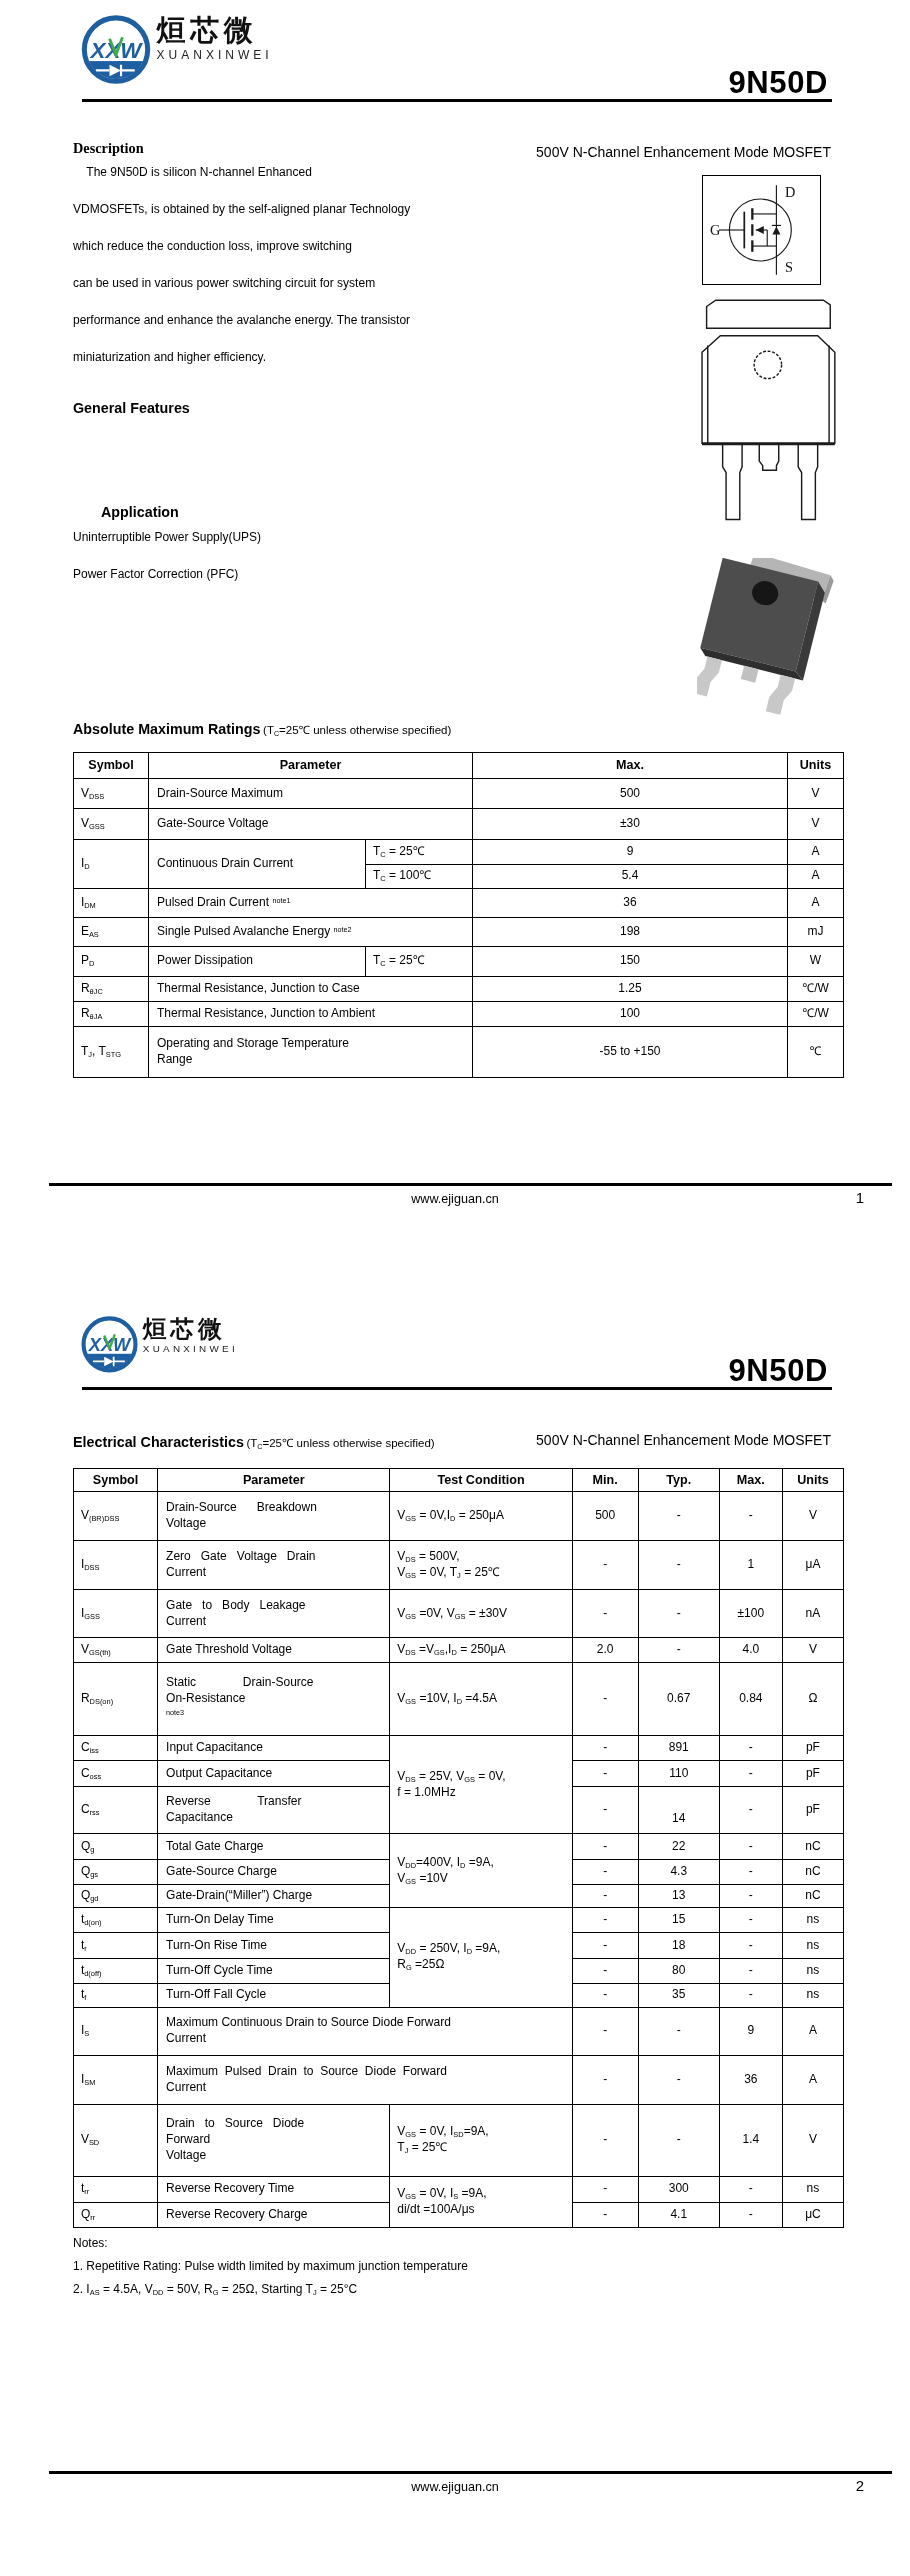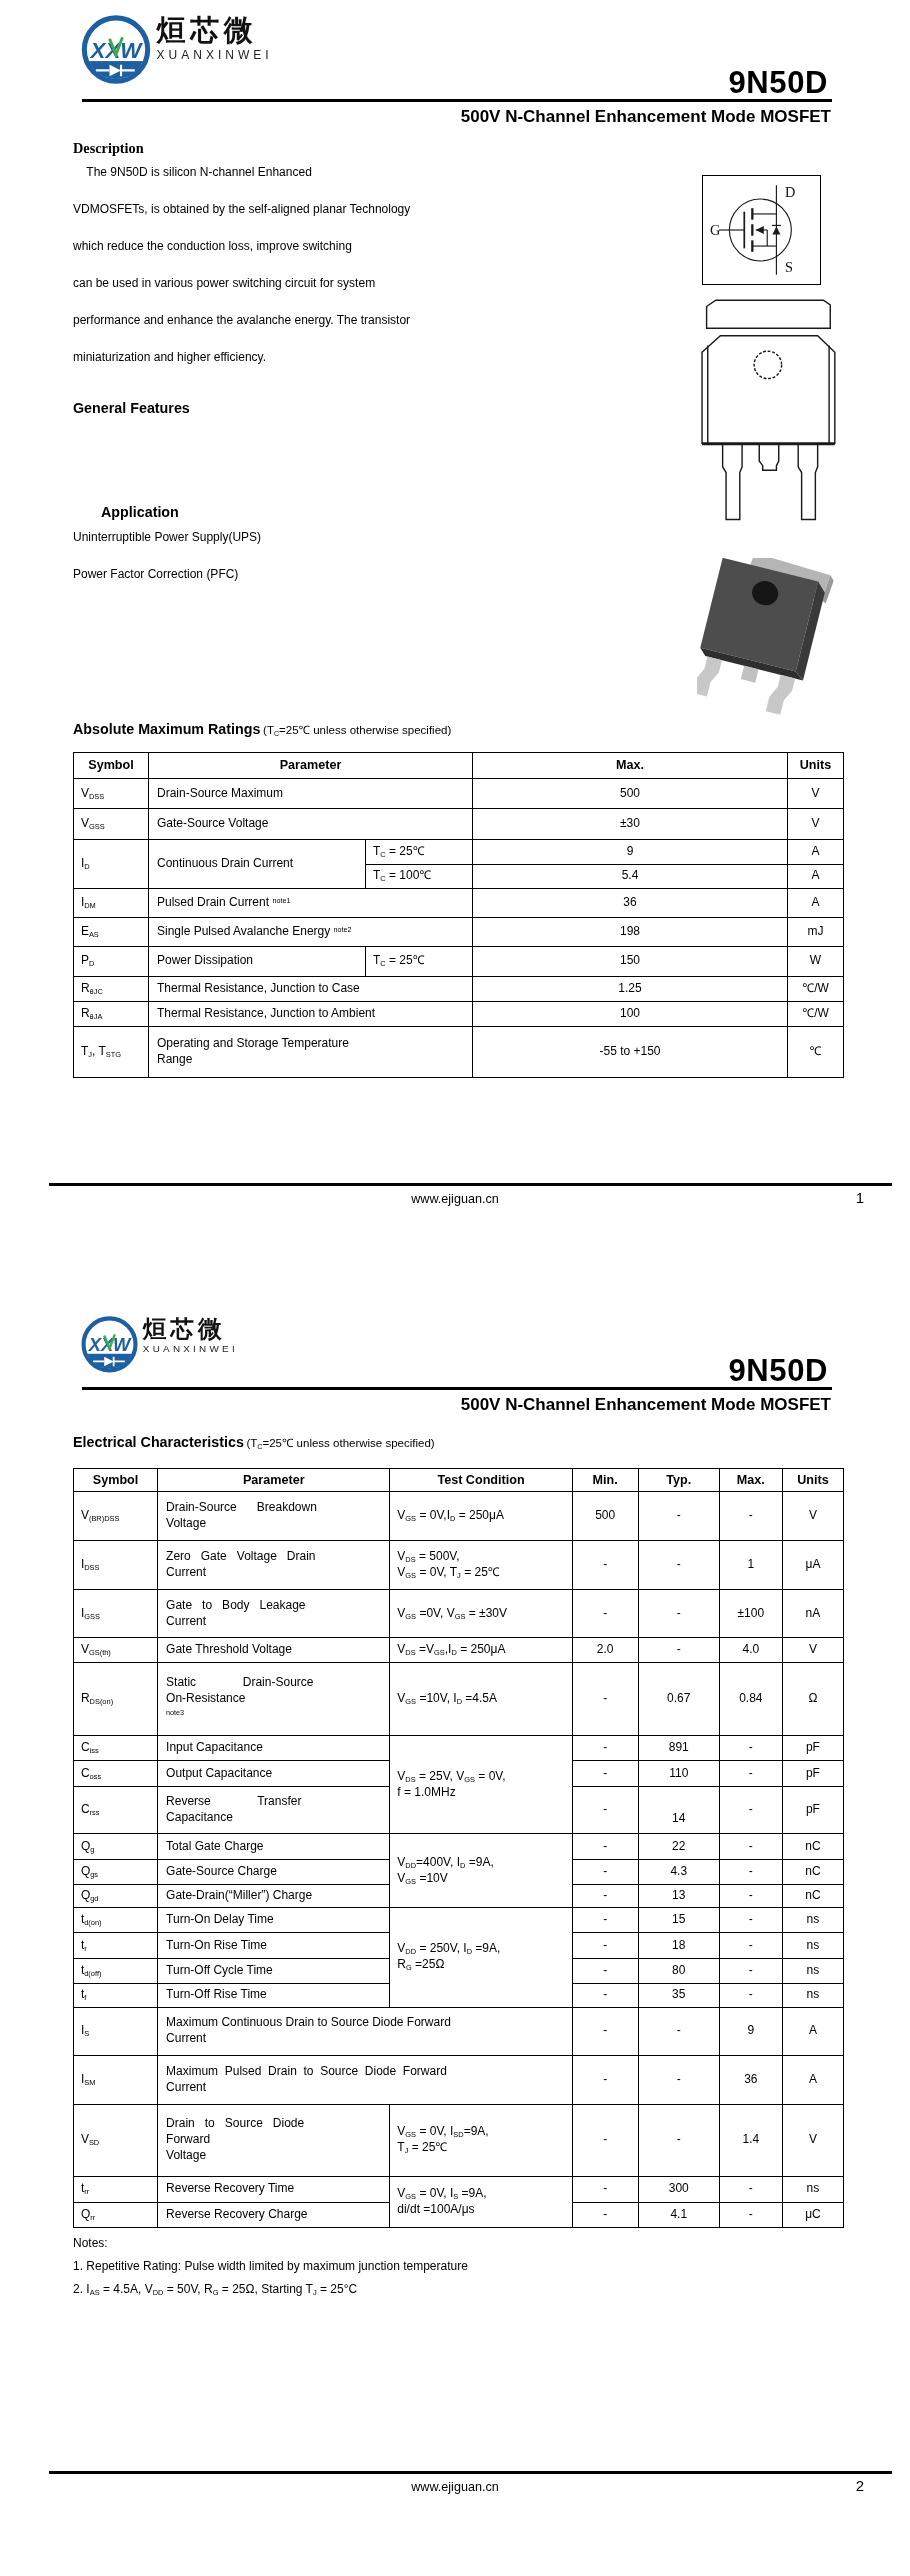--- a/index.html
+++ b/index.html
@@ -7,21 +7,21 @@
          font-family:"Liberation Sans", sans-serif;color:#000;overflow:hidden;}
   .page{position:absolute;left:0;width:910px;height:1288px;}
   .abs{position:absolute;}
   
   .logo{display:flex;align-items:flex-start;}
   .logo-text{margin-left:4.6px;}
   .logo-cn{font-size:29px;font-weight:bold;letter-spacing:4.6px;line-height:1.1;color:#111;}
   .logo-en{font-size:12px;letter-spacing:4px;color:#222;margin-top:1.1px;}
   .part-number{font-size:31px;font-weight:bold;line-height:1;letter-spacing:0.6px;}
   .hrule{background:#000;height:2.9px;}
-  .subtitle{font-size:17px;font-weight:bold;}
+  .subtitle{font-size:14px;font-weight:normal;margin-top:37px;}
   .sec-h{font-size:14.3px;font-weight:bold;}
   .txt{font-size:12px;line-height:37px;white-space:pre-wrap;}
   .notes{font-size:12px;line-height:23px;white-space:pre-wrap;}
   .tbl-title .cond{font-weight:normal;font-size:11.5px;}
   
   table{border-collapse:collapse;table-layout:fixed;font-size:12px;}
   td,th{border:1.1px solid #000;vertical-align:middle;line-height:1.32;
         padding:1.1px 4.6px 1.1px 6.9px;overflow:hidden;}
   table{border:1.7px solid #000;}
   th{font-size:12.6px;font-weight:bold;text-align:center;padding:1.1px 2.3px;}
@@ -408,21 +408,21 @@
       <tr style="height:25px">
         <td>t<sub>d(off)</sub></td>
         <td class="param">Turn-Off Cycle Time</td>
         <td class="c">-</td>
         <td class="c">80</td>
         <td class="c">-</td>
         <td class="c">ns</td>
       </tr>
       <tr style="height:23.5px">
         <td>t<sub>f</sub></td>
-        <td class="param">Turn-Off Rise Time</td>
+        <td class="param">Turn-Off Fall Cycle</td>
         <td class="c">-</td>
         <td class="c">35</td>
         <td class="c">-</td>
         <td class="c">ns</td>
       </tr>
       <tr style="height:48px">
         <td>I<sub>S</sub></td>
         <td colspan="2" class="param">Maximum Continuous Drain to Source Diode Forward<br>Current</td>
         <td class="c">-</td>
         <td class="c">-</td>

